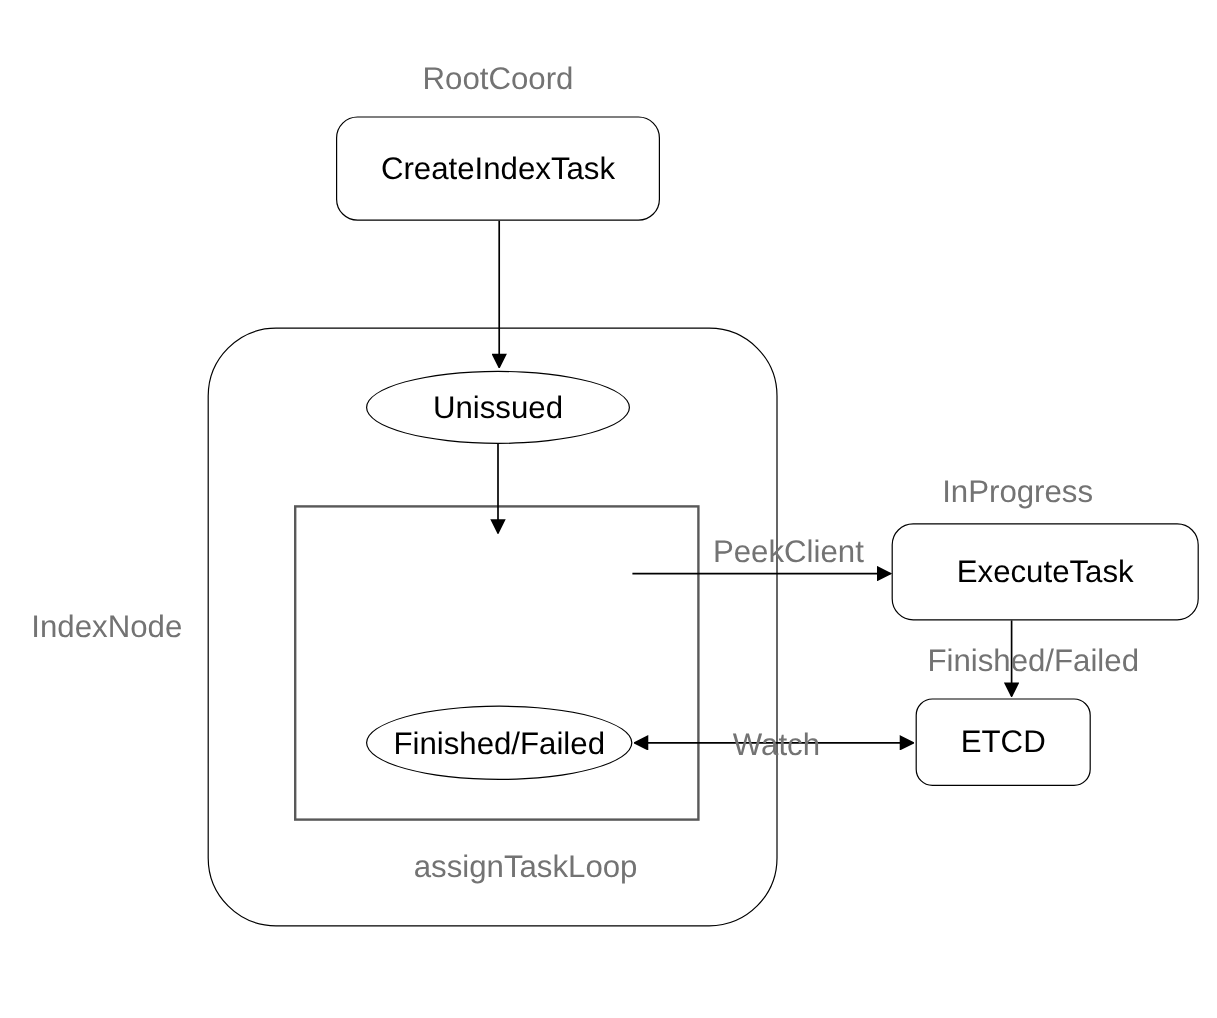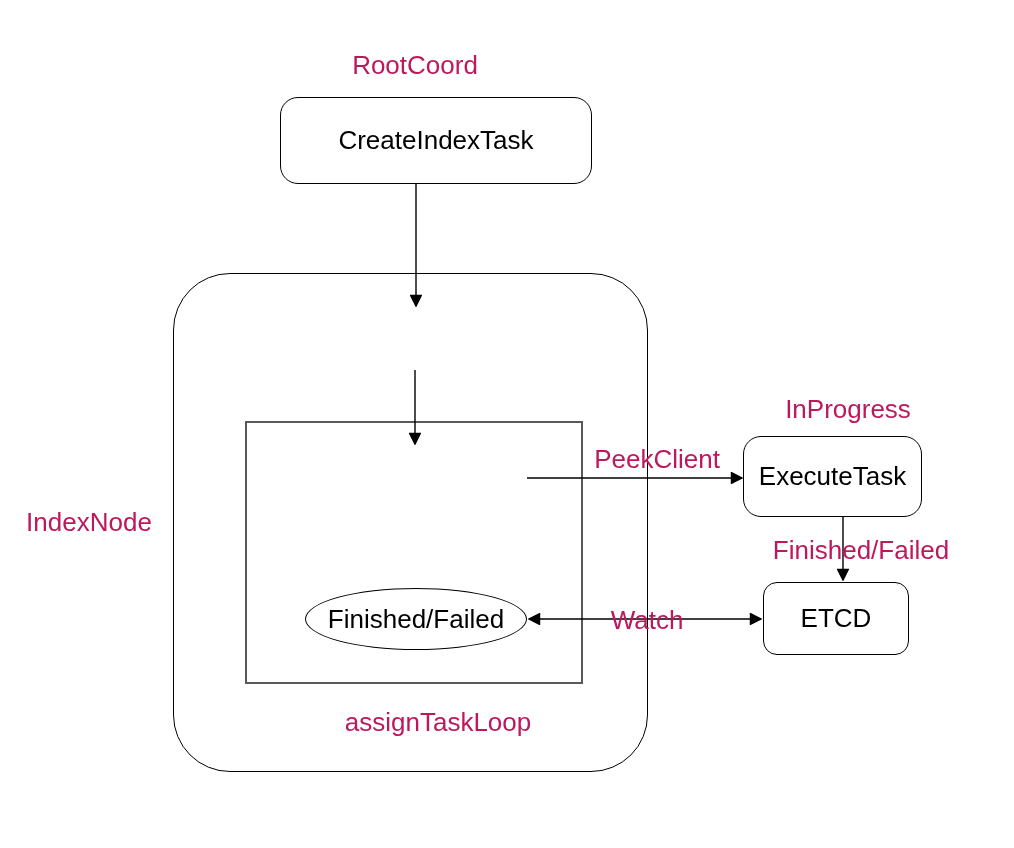--- a/index.html
+++ b/index.html
@@ -14,21 +14,21 @@
     height: 848px;
     background: #ffffff;
     overflow: hidden;
     color: #000000;
   }
   .lbl {
     position: absolute;
     transform: translate(-50%, -50%);
     font-size: 26px;
     line-height: 1.15;
-    color: #be185d;
+    color: #737373;
     white-space: nowrap;
     text-align: right;
   }
   .node {
     position: absolute;
     box-sizing: border-box;
     background: #ffffff;
     border: 1px solid #000000;
     display: flex;
     align-items: center;
@@ -45,22 +45,22 @@
   }
   #outer-container {
     left: 173px; top: 273px; width: 475px; height: 499px;
     border: 1px solid #000000;
     border-radius: 57px;
   }
   #inner-rect {
     left: 245px; top: 421px; width: 338px; height: 263px;
     border: 2px solid #595959;
   }
-  #node-create-index-task { left: 280px; top: 97px;  width: 312px; height: 87px; }
-  #node-execute-task      { left: 743px; top: 436px; width: 179px; height: 81px; }
+  #node-create-index-task { left: 280px; top: 97px;  width: 270px; height: 87px; }
+  #node-execute-task      { left: 743px; top: 436px; width: 256px; height: 81px; }
   #node-etcd              { left: 763px; top: 582px; width: 146px; height: 73px; border-radius: 14px; }
   #node-unissued          { left: 305px; top: 309px; width: 220px; height: 61px; }
   #node-in-progress       { left: 305px; top: 446px; width: 222px; height: 62px; }
   #node-finished-failed   { left: 305px; top: 588px; width: 222px; height: 62px; }
   #edges-svg {
     position: absolute;
     left: 0; top: 0;
     width: 1014px;
     height: 848px;
   }
@@ -84,20 +84,23 @@
     <line x1="415" y1="370" x2="415" y2="444" marker-end="url(#arrow)"></line>
     <line x1="527" y1="478" x2="742" y2="478" marker-end="url(#arrow)"></line>
     <line x1="843" y1="517" x2="843" y2="580" marker-end="url(#arrow)"></line>
     <line x1="529" y1="619" x2="761" y2="619" marker-start="url(#arrow)" marker-end="url(#arrow)"></line>
   </svg>
 
   <div class="node rounded" id="node-create-index-task">
     <span>CreateIndexTask</span>
   </div>
 
+  <div class="node ellipse" id="node-unissued">
+    <span>Unissued</span>
+  </div>
 
 
   <div class="node ellipse" id="node-finished-failed">
     <span>Finished/Failed</span>
   </div>
 
   <div class="node rounded" id="node-execute-task">
     <span>ExecuteTask</span>
   </div>
 

